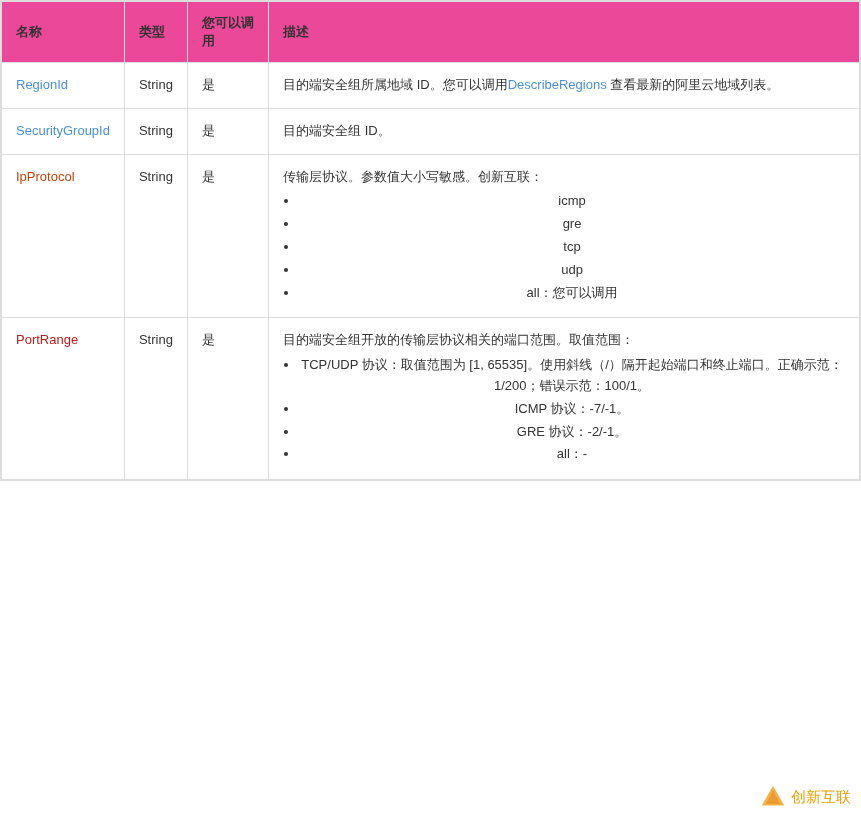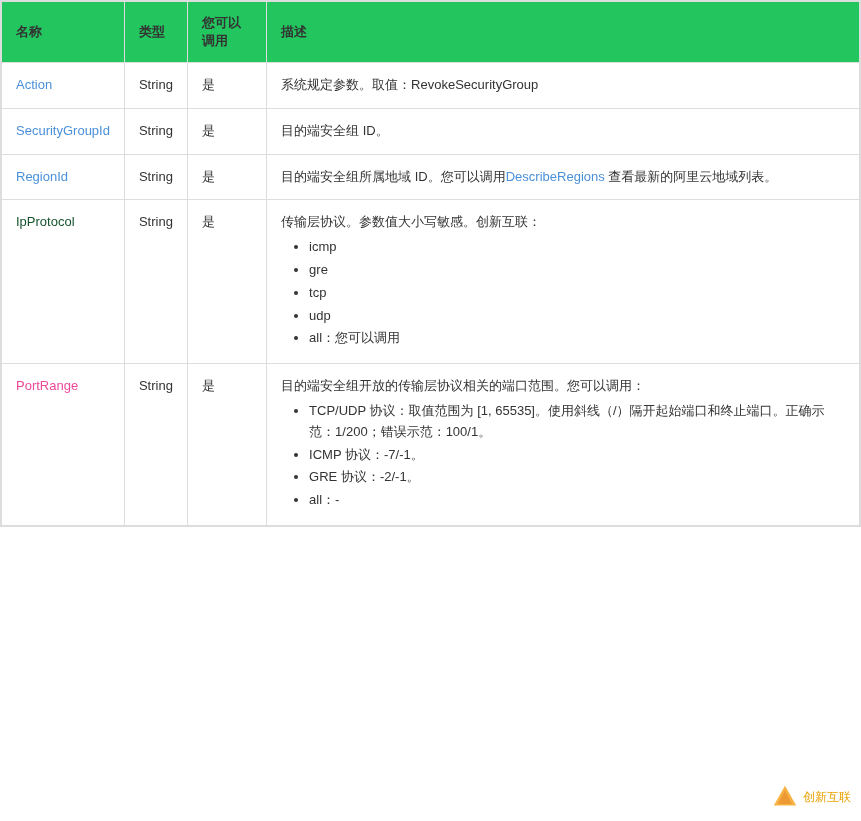--- a/index.html
+++ b/index.html
@@ -17,21 +17,21 @@
     .table-container {
       width: 861px;
       border-collapse: collapse;
       border: 1px solid #ddd;
     }
     table {
       width: 100%;
       border-collapse: collapse;
     }
     thead tr {
-      background: #22c55e;
+      background: #ec4899;
     }
     thead th {
       padding: 12px 14px;
       text-align: left;
       font-weight: bold;
       border: 1px solid #ddd;
       color: #333;
     }
     tbody td {
       padding: 12px 14px;
@@ -47,30 +47,31 @@
     }
     .link {
       color: #4a90d9;
       text-decoration: none;
     }
     ul.desc-list {
       margin: 4px 0 0 16px;
       list-style: disc;
     }
     ul.desc-list li {
-      margin: 2px 12px;
+      margin: 2px 0;
+      text-align: center;
     }
     .logo-corner {
       position: fixed;
       bottom: 10px;
       right: 10px;
       display: flex;
       align-items: center;
       gap: 4px;
-      font-size: 12px;
+      font-size: 15px;
       color: #e8a000;
     }
     .logo-icon {
       width: 28px;
       height: 28px;
     }
   </style>
 </head>
 <body>
 
@@ -78,55 +79,49 @@
   <table>
     <thead>
       <tr>
         <th>名称</th>
         <th>类型</th>
         <th>您可以调用</th>
         <th>描述</th>
       </tr>
     </thead>
     <tbody id="table-body">
-    <tr>
-          <td style="color: rgb(74, 144, 217);">Action</td>
+        <tr>
+          <td style="color: rgb(74, 144, 217);">RegionId</td>
           <td>String</td>
           <td>是</td>
-          <td><span>系统规定参数。取值：RevokeSecurityGroup</span></td>
+          <td><span>目的端安全组所属地域 ID。您可以调用</span><a class="link" href="#">DescribeRegions</a><span> 查看最新的阿里云地域列表。</span></td>
         </tr>
         <tr>
           <td style="color: rgb(74, 144, 217);">SecurityGroupId</td>
           <td>String</td>
           <td>是</td>
           <td><span>目的端安全组 ID。</span></td>
         </tr>
         <tr>
-          <td style="color: rgb(74, 144, 217);">RegionId</td>
-          <td>String</td>
-          <td>是</td>
-          <td><span>目的端安全组所属地域 ID。您可以调用</span><a class="link" href="#">DescribeRegions</a><span> 查看最新的阿里云地域列表。</span></td>
-        </tr>
-        <tr>
-          <td style="color: #14532d;">IpProtocol</td>
+          <td style="color: #c2410c;">IpProtocol</td>
           <td>String</td>
           <td>是</td>
           <td><span>传输层协议。参数值大小写敏感。创新互联：</span><ul class="desc-list">
               <li>icmp</li>
               <li>gre</li>
               <li>tcp</li>
               <li>udp</li>
               <li>all：您可以调用</li>
             </ul></td>
         </tr>
         <tr>
-          <td style="color: #ec4899;">PortRange</td>
+          <td style="color: #b91c1c;">PortRange</td>
           <td>String</td>
           <td>是</td>
-          <td><span>目的端安全组开放的传输层协议相关的端口范围。您可以调用：</span><ul class="desc-list">
+          <td><span>目的端安全组开放的传输层协议相关的端口范围。取值范围：</span><ul class="desc-list">
               <li>TCP/UDP 协议：取值范围为 [1, 65535]。使用斜线（/）隔开起始端口和终止端口。正确示范：1/200；错误示范：100/1。</li>
               <li>ICMP 协议：-7/-1。</li>
               <li>GRE 协议：-2/-1。</li>
               <li>all：-</li>
             </ul></td>
         </tr>
       </tbody>
   </table>
 </div>
 

